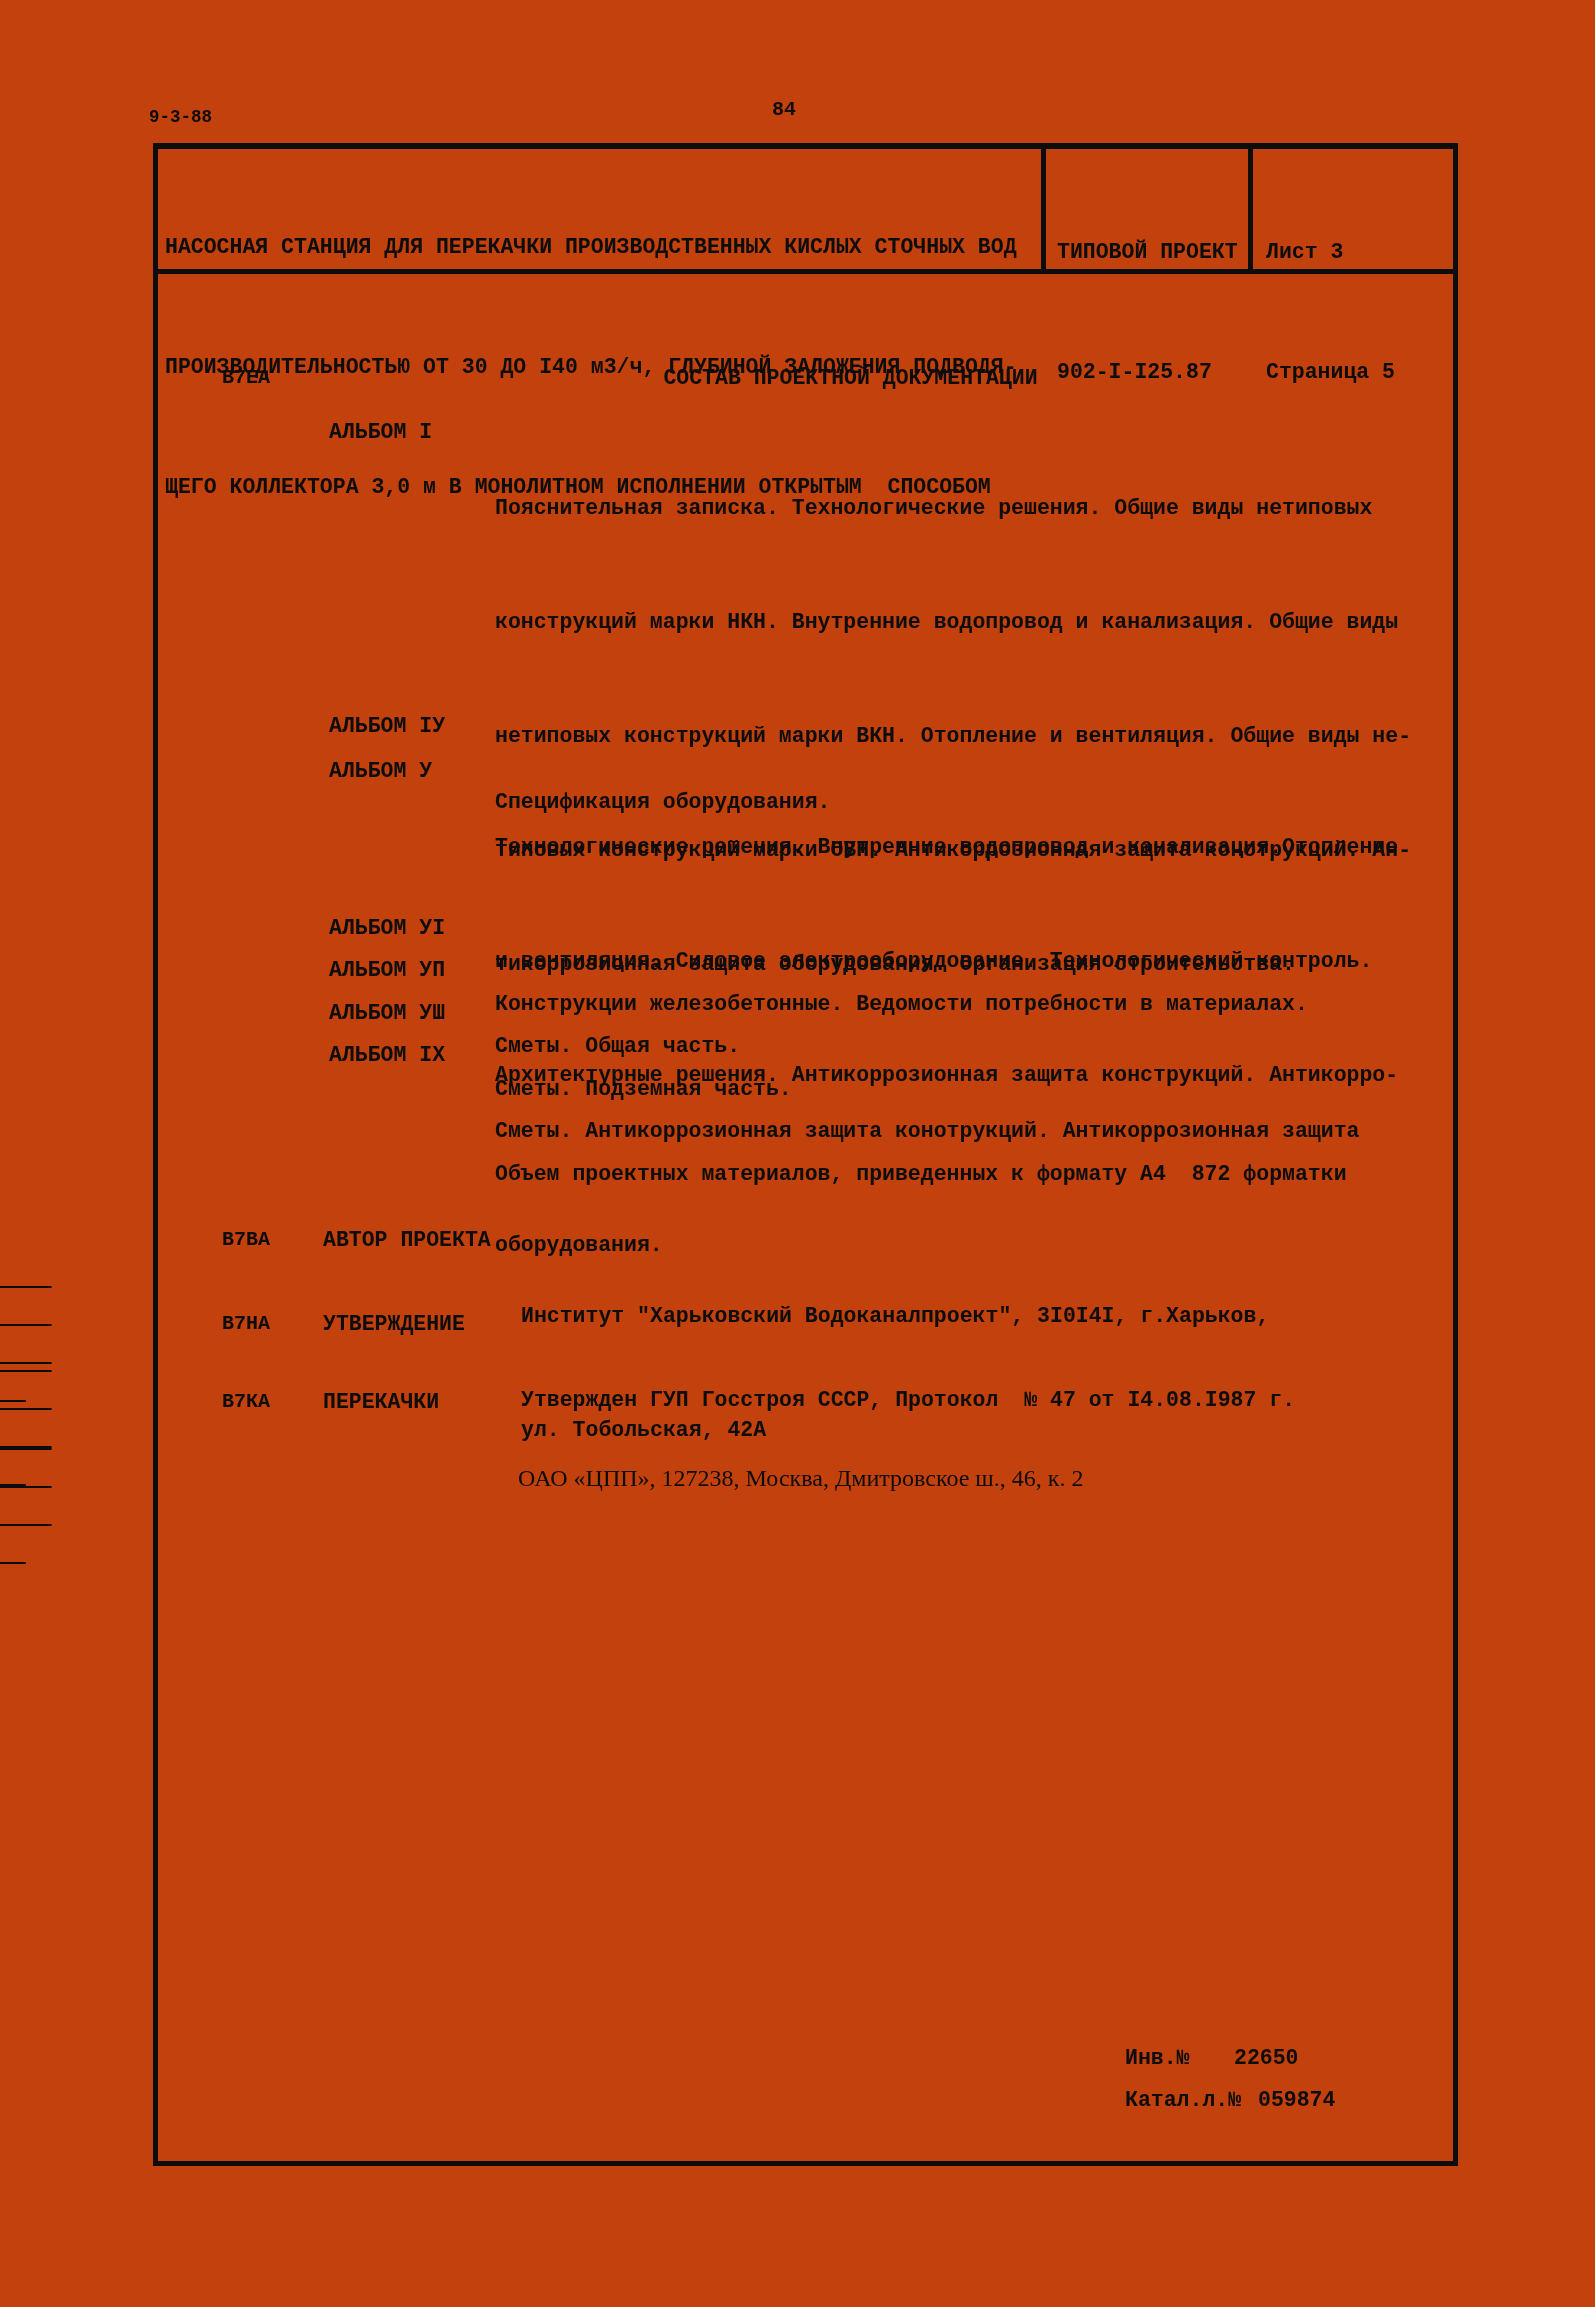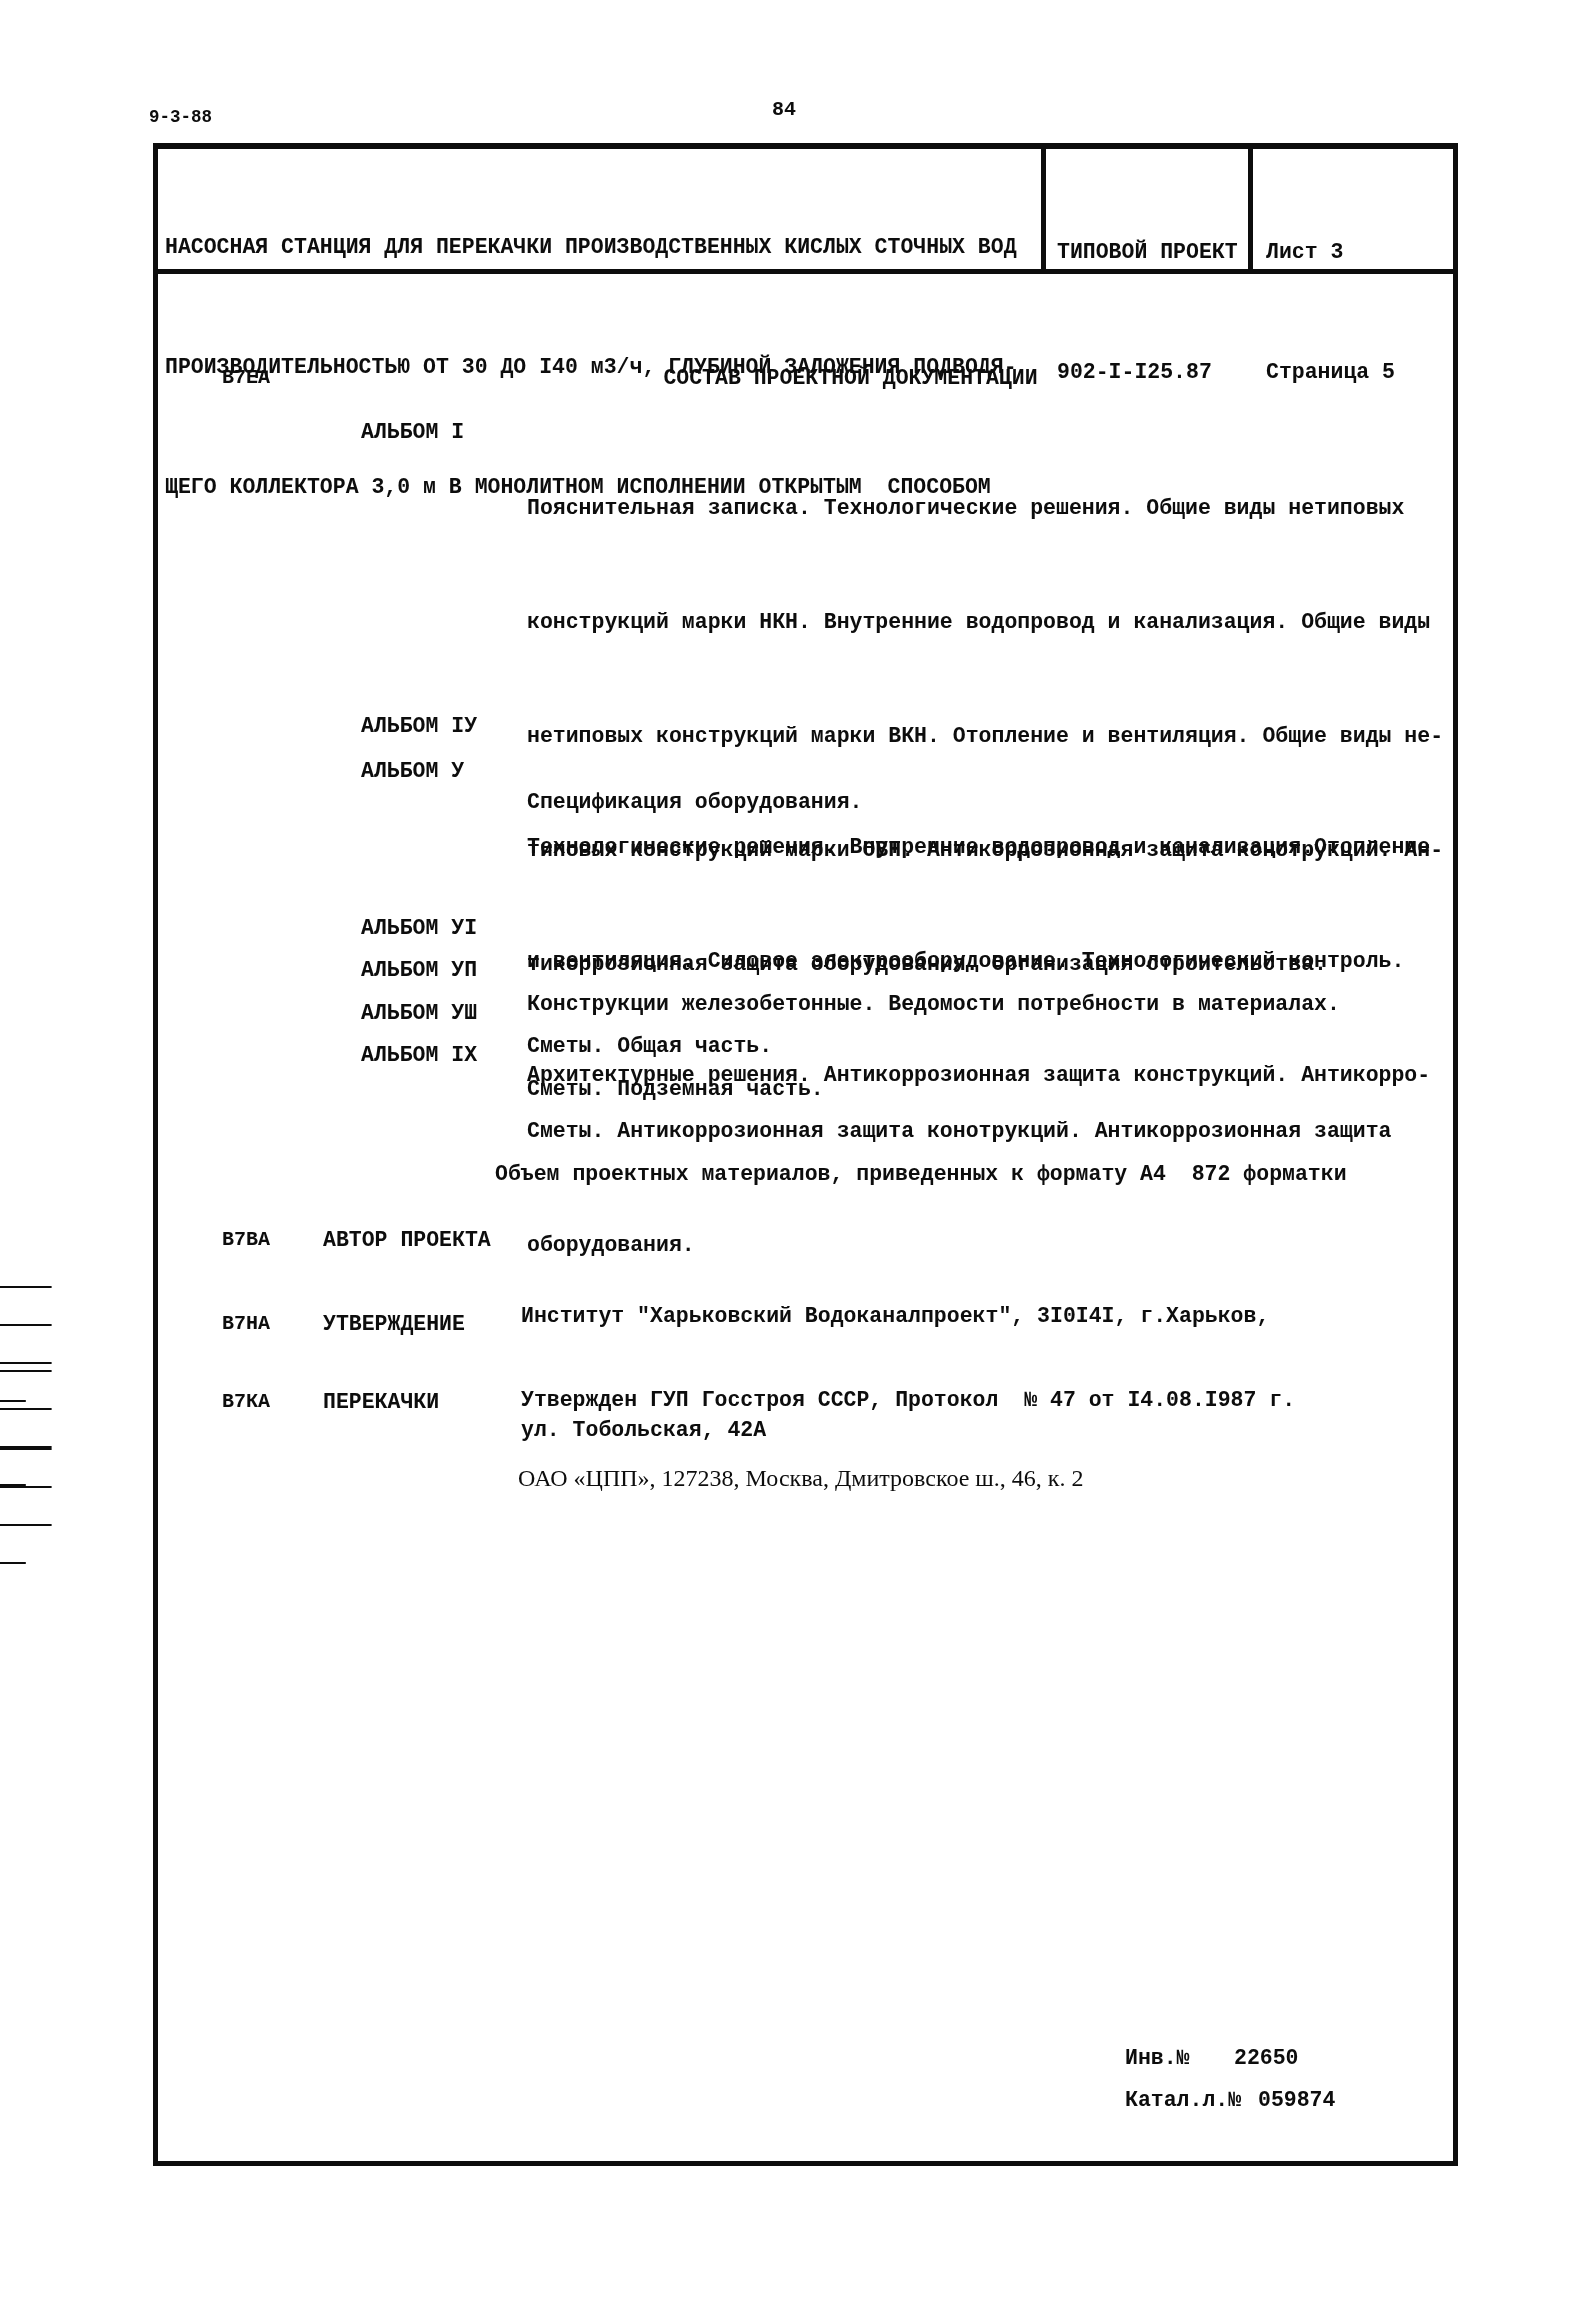--- a/index.html
+++ b/index.html
@@ -1,19 +1,19 @@
 <!DOCTYPE html>
 <html style="font-size:10.8px"><head>
 <meta charset="utf-8">
 <style>
   html,body { margin:0; padding:0; background:#e8e8e4; }
   .page {
     position:relative;
     width:1596px; height:2307px;
-    background:#ffffff;
+    background:#c2410c;
     color:#0d0d0d;
     overflow:hidden;
   }
   .mono {
     font-family:"Liberation Mono","DejaVu Sans Mono",monospace;
     font-weight:bold;
     font-size:21.5px;
     line-height:38px;
     white-space:pre;
     letter-spacing:0px;
@@ -27,21 +27,21 @@
   }
   .abs { position:absolute; }
   .hline, .vline { position:absolute; background:#0d0d0d; }
   
   .hdr-title { left:165px; top:147px; line-height:40px; font-size:21.5px; }
   .hdr-col2  { left:1057px; top:152px; line-height:40px; font-size:21.5px; }
   .hdr-col3  { left:1266px; top:152px; line-height:40px; font-size:21.5px; }
   .code-col  { left:222px; font-size:20px; }
   .album-label { position:absolute; left:329px; top:0; }
   .album-desc  { position:absolute; left:495px; top:0; }
-  .album-row   { position:absolute; left:0; width:1544px;margin-left:32px; }
+  .album-row   { position:absolute; left:0; width:1544px; }
   .record-label{ position:absolute; left:323px; top:0; }
   .record-text { position:absolute; left:521px; top:0; }
   .record-row  { position:absolute; left:0; width:1415px;text-decoration:underline; }
   .line { height:38px; }
 </style>
 </head>
 <body>
 
 <div class="page">
 

